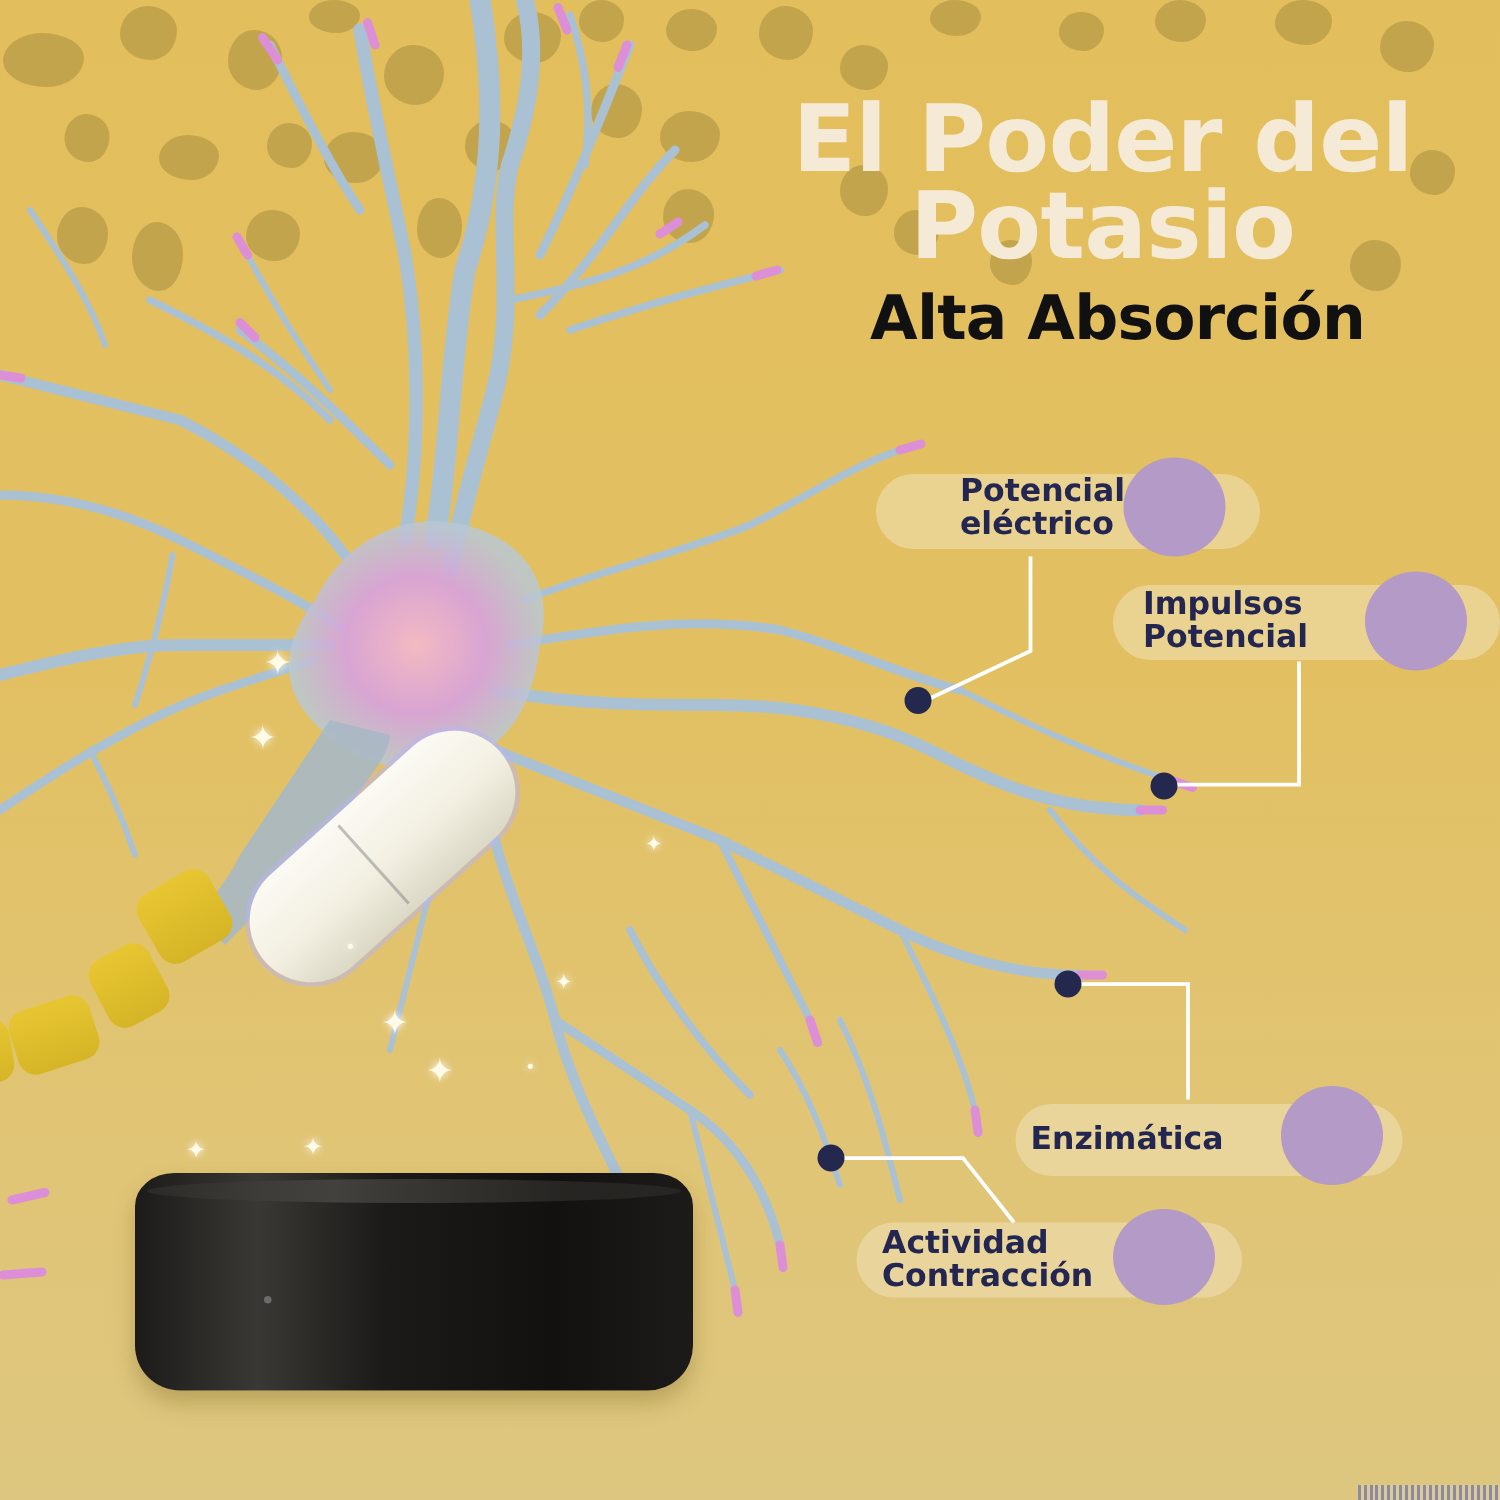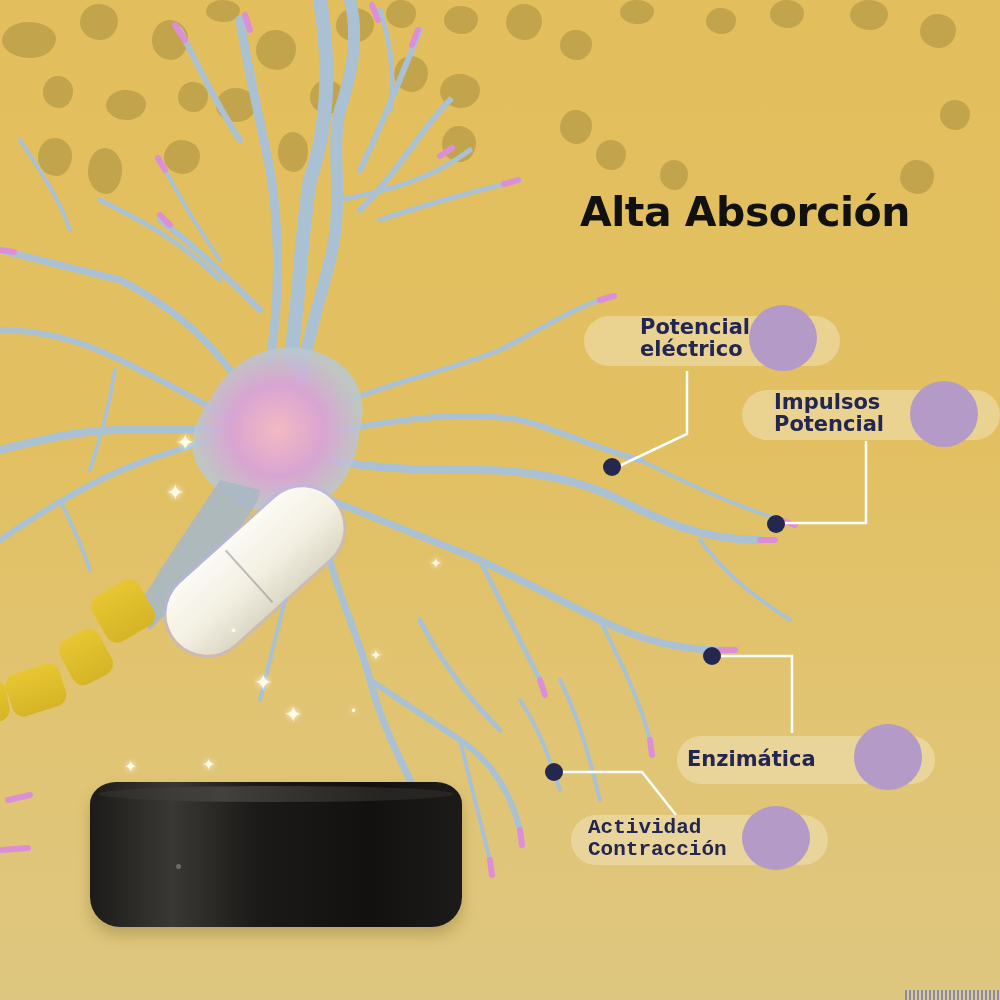--- a/index.html
+++ b/index.html
@@ -276,20 +276,24 @@
     <span class="sparkle" style="left:430px;top:552px;font-size:14px;">✦</span>
     <span class="sparkle" style="left:350px;top:700px;font-size:12px;">•</span>
     <span class="sparkle" style="left:230px;top:620px;font-size:12px;">•</span>
   </div>
 
   <div class="base">
     <div class="base-top"></div>
     <div class="base-light"></div>
   </div>
 
+  <div class="title">
+    <div>El Poder del</div>
+    <div>Potasio</div>
+  </div>
   <div class="subtitle">Alta Absorción</div>
 
   <svg class="connector" viewBox="0 0 1000 1000">
     <g fill="none" stroke="#ffffff" stroke-width="2.5">
       <polyline points="617,467 687,434 687,371"></polyline>
       <polyline points="777,523 866,523 866,441"></polyline>
       <polyline points="712,656 792,656 792,733"></polyline>
       <polyline points="554,772 642,772 676,815"></polyline>
     </g>
   </svg>
@@ -300,40 +304,40 @@
     <div class="label-text" style="left:600px;top:316px;margin-left:40px;">
       <div>Potencial</div>
       <div>eléctrico</div>
     </div>
     <div class="dot" style="left:603px;top:458px;"></div>
   </div>
 
   <div>
     <div class="pill" style="left:742px;top:390px;width:258px;height:50px;"></div>
     <div class="bubble" style="left:910px;top:381px;width:68px;height:66px;"></div>
-    <div class="label-text" style="left:762px;top:391px;margin-left:12px;">
+    <div class="label-text" style="left:762px;top:391px;">
       <div>Impulsos</div>
       <div>Potencial</div>
     </div>
     <div class="dot" style="left:767px;top:515px;"></div>
   </div>
 
   <div>
     <div class="pill" style="left:677px;top:736px;width:258px;height:48px;"></div>
     <div class="bubble" style="left:854px;top:724px;width:68px;height:66px;"></div>
     <div class="label-text" style="left:687px;top:748px;">
       <div>Enzimática</div>
     </div>
     <div class="dot" style="left:703px;top:647px;"></div>
   </div>
 
   <div>
     <div class="pill" style="left:571px;top:815px;width:257px;height:50px;"></div>
     <div class="bubble" style="left:742px;top:806px;width:68px;height:64px;"></div>
-    <div class="label-text" style="left:588px;top:817px;font-family:Liberation Mono, monospace;">
+    <div class="label-text" style="left:588px;top:817px;">
       <div>Actividad</div>
       <div>Contracción</div>
     </div>
     <div class="dot" style="left:545px;top:763px;"></div>
   </div>
 
   <div class="floor-strip"></div>
 </div>
 
 </body></html>

